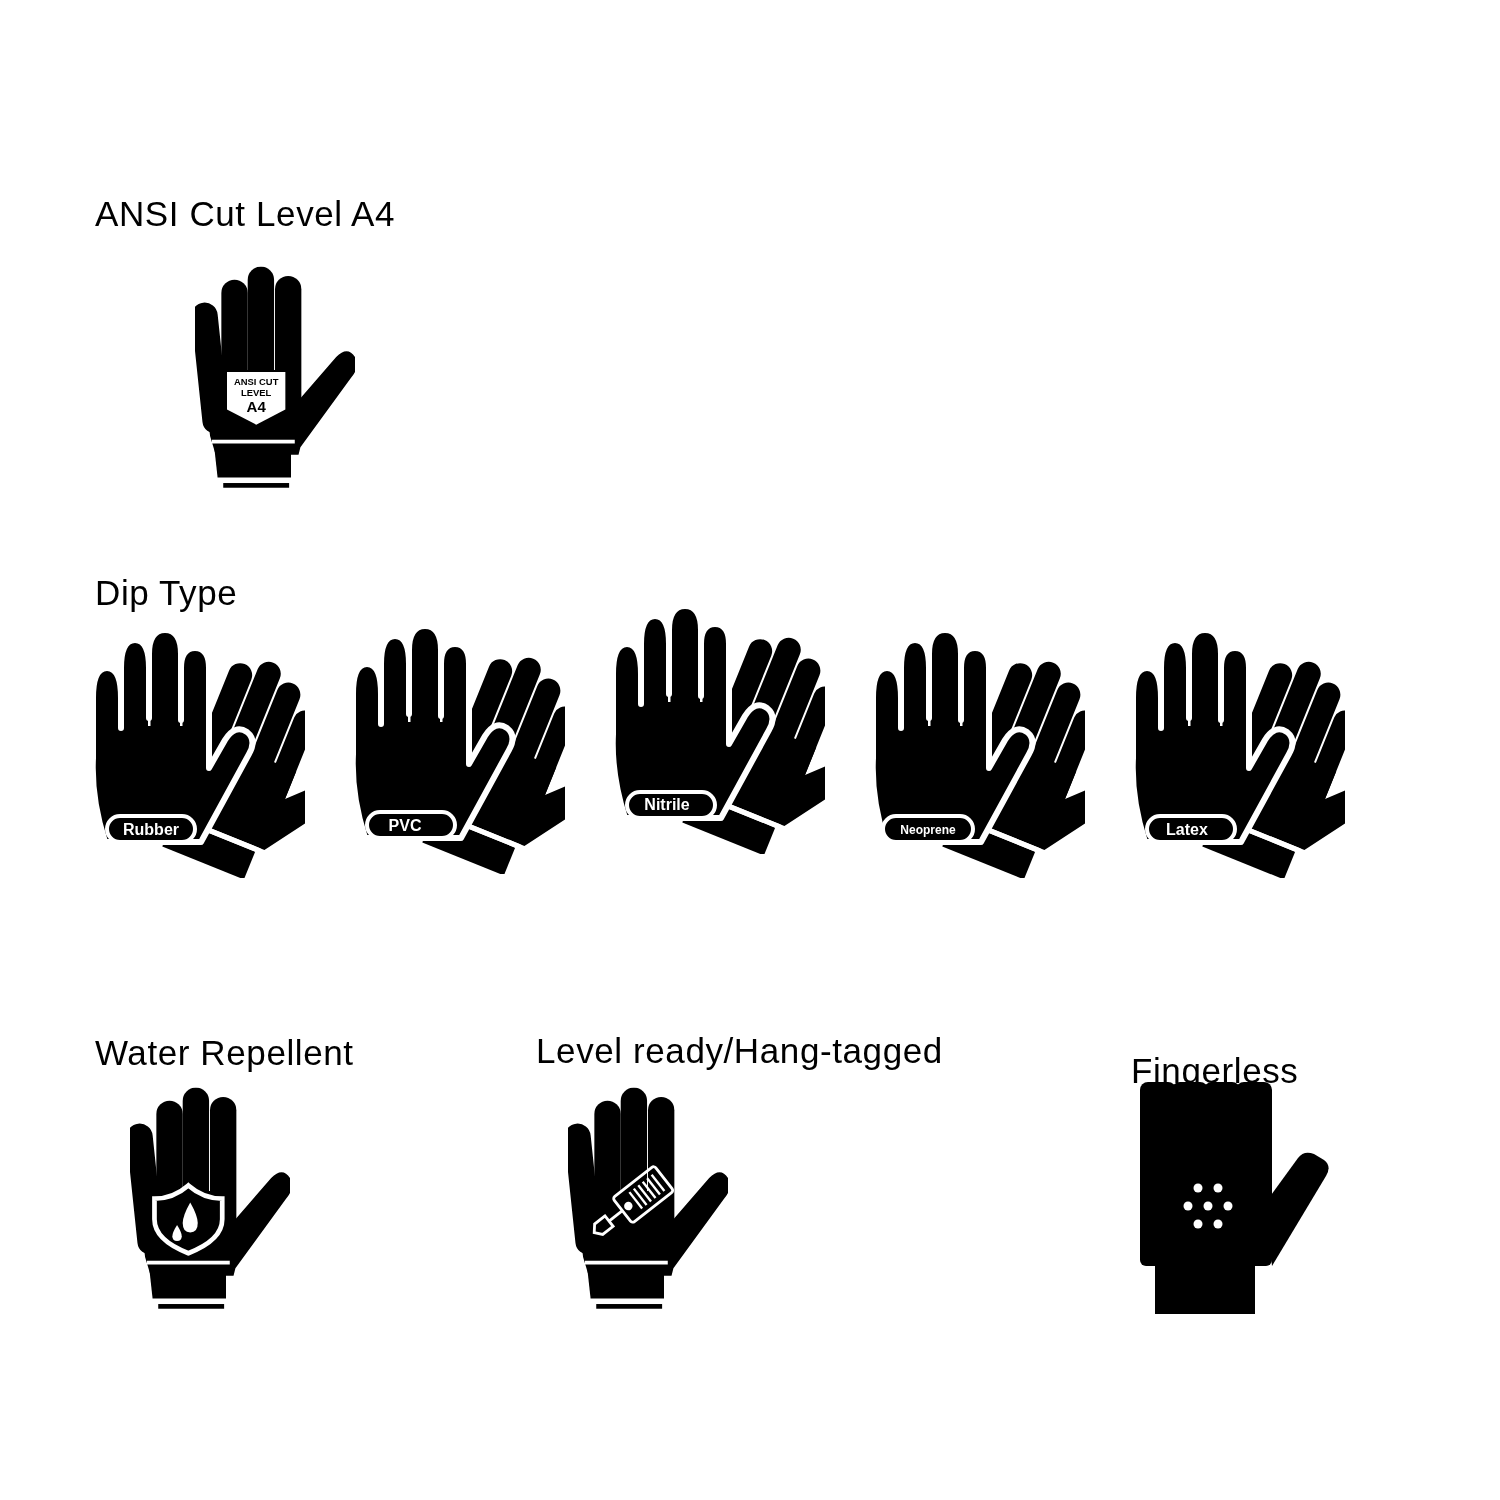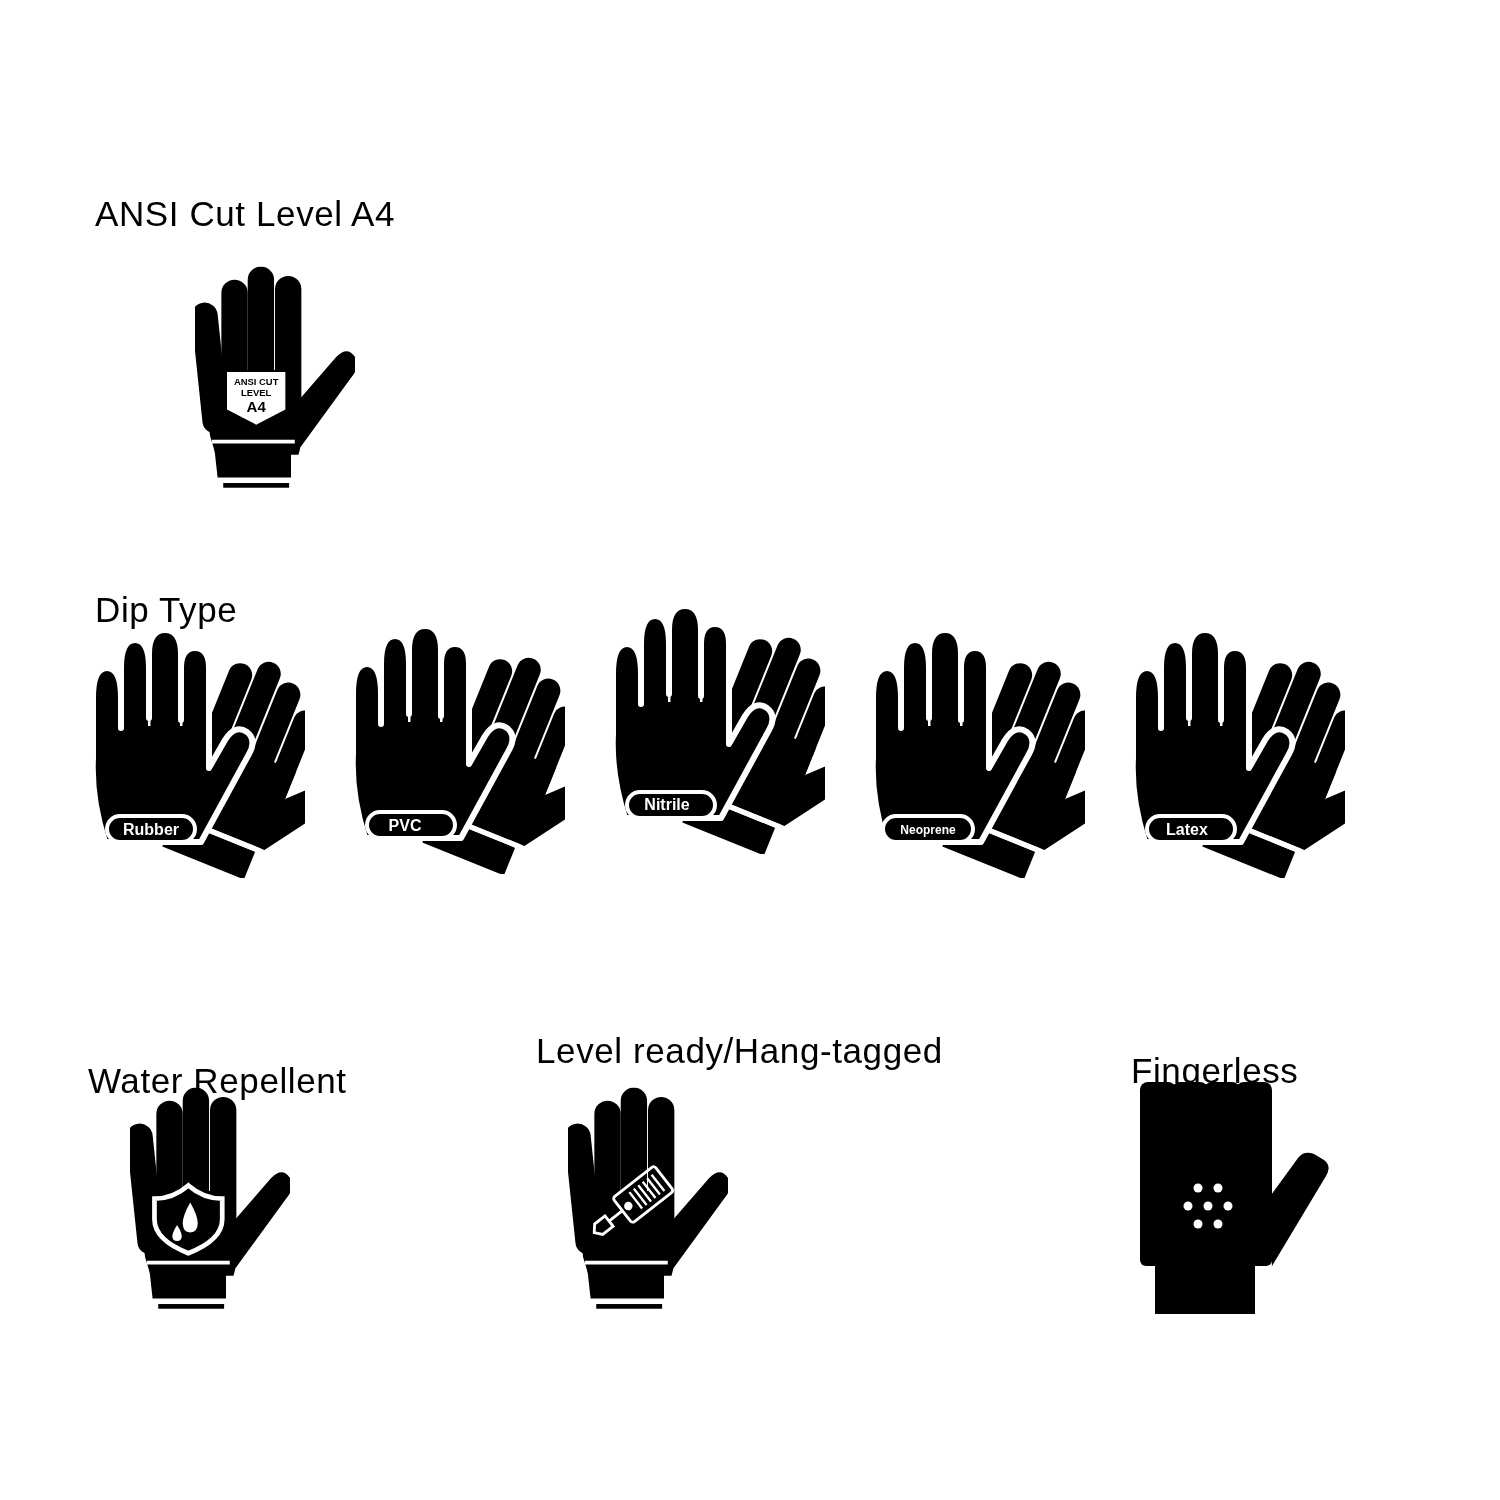--- a/index.html
+++ b/index.html
@@ -67,21 +67,21 @@
   <svg width="160" height="235" viewBox="0 0 170 240">
     <use href="#glove-hand"></use>
 
     <path d="M34 112 L96 112 L96 152 L65 168 L34 152 Z" fill="#ffffff"></path>
     <text x="65" y="126" text-anchor="middle" font-size="10" font-weight="700" fill="#000" font-family="Liberation Sans, sans-serif">ANSI CUT</text>
     <text x="65" y="138" text-anchor="middle" font-size="10" font-weight="700" fill="#000" font-family="Liberation Sans, sans-serif">LEVEL</text>
     <text x="65" y="155" text-anchor="middle" font-size="16" font-weight="700" fill="#000" font-family="Liberation Sans, sans-serif">A4</text>
   </svg>
 </div>
 
-<div class="heading" style="left:95px; top:592px;">Dip Type</div>
+<div class="heading" style="left:95px; top:575px;">Dip Type</div>
 
 <div class="icon" style="left:85px; top:628px;text-decoration:underline;">
   <svg width="220" height="250" viewBox="0 0 220 250">
     <use href="#gloves-pair"></use>
     <rect x="22" y="188" width="88" height="26" rx="13" fill="#000" stroke="#fff" stroke-width="4"></rect>
     <text class="dip-label" x="66" y="207" text-anchor="middle" font-size="16">Rubber</text>
   </svg>
 </div>
 
 <div class="icon" style="left:345px; top:624px;">
@@ -109,21 +109,21 @@
 </div>
 
 <div class="icon" style="left:1125px; top:628px;">
   <svg width="220" height="250" viewBox="0 0 220 250">
     <use href="#gloves-pair"></use>
     <rect x="22" y="188" width="88" height="26" rx="13" fill="#000" stroke="#fff" stroke-width="4"></rect>
     <text class="dip-label" x="62" y="207" text-anchor="middle" font-size="16">Latex</text>
   </svg>
 </div>
 
-<div class="heading" style="left:88px; top:1035px;margin-top:28px;">Water Repellent</div>
+<div class="heading" style="left:95px; top:1035px;">Water Repellent</div>
 
 <div class="icon" style="left:130px; top:1083px;">
   <svg width="160" height="235" viewBox="0 0 170 240">
     <use href="#glove-hand"></use>
 
     <path d="M62 104 Q78 118 98 118 L98 140 Q98 162 62 176 Q26 162 26 140 L26 118 Q46 118 62 104 Z" fill="none" stroke="#fff" stroke-width="5"></path>
 
     <path d="M64 122 Q56 136 56 144 Q56 154 64 154 Q72 154 72 144 Q72 136 64 122 Z" fill="#fff"></path>
     <path d="M50 146 Q45 154 45 158 Q45 163 50 163 Q55 163 55 158 Q55 154 50 146 Z" fill="#fff"></path>
   </svg>

